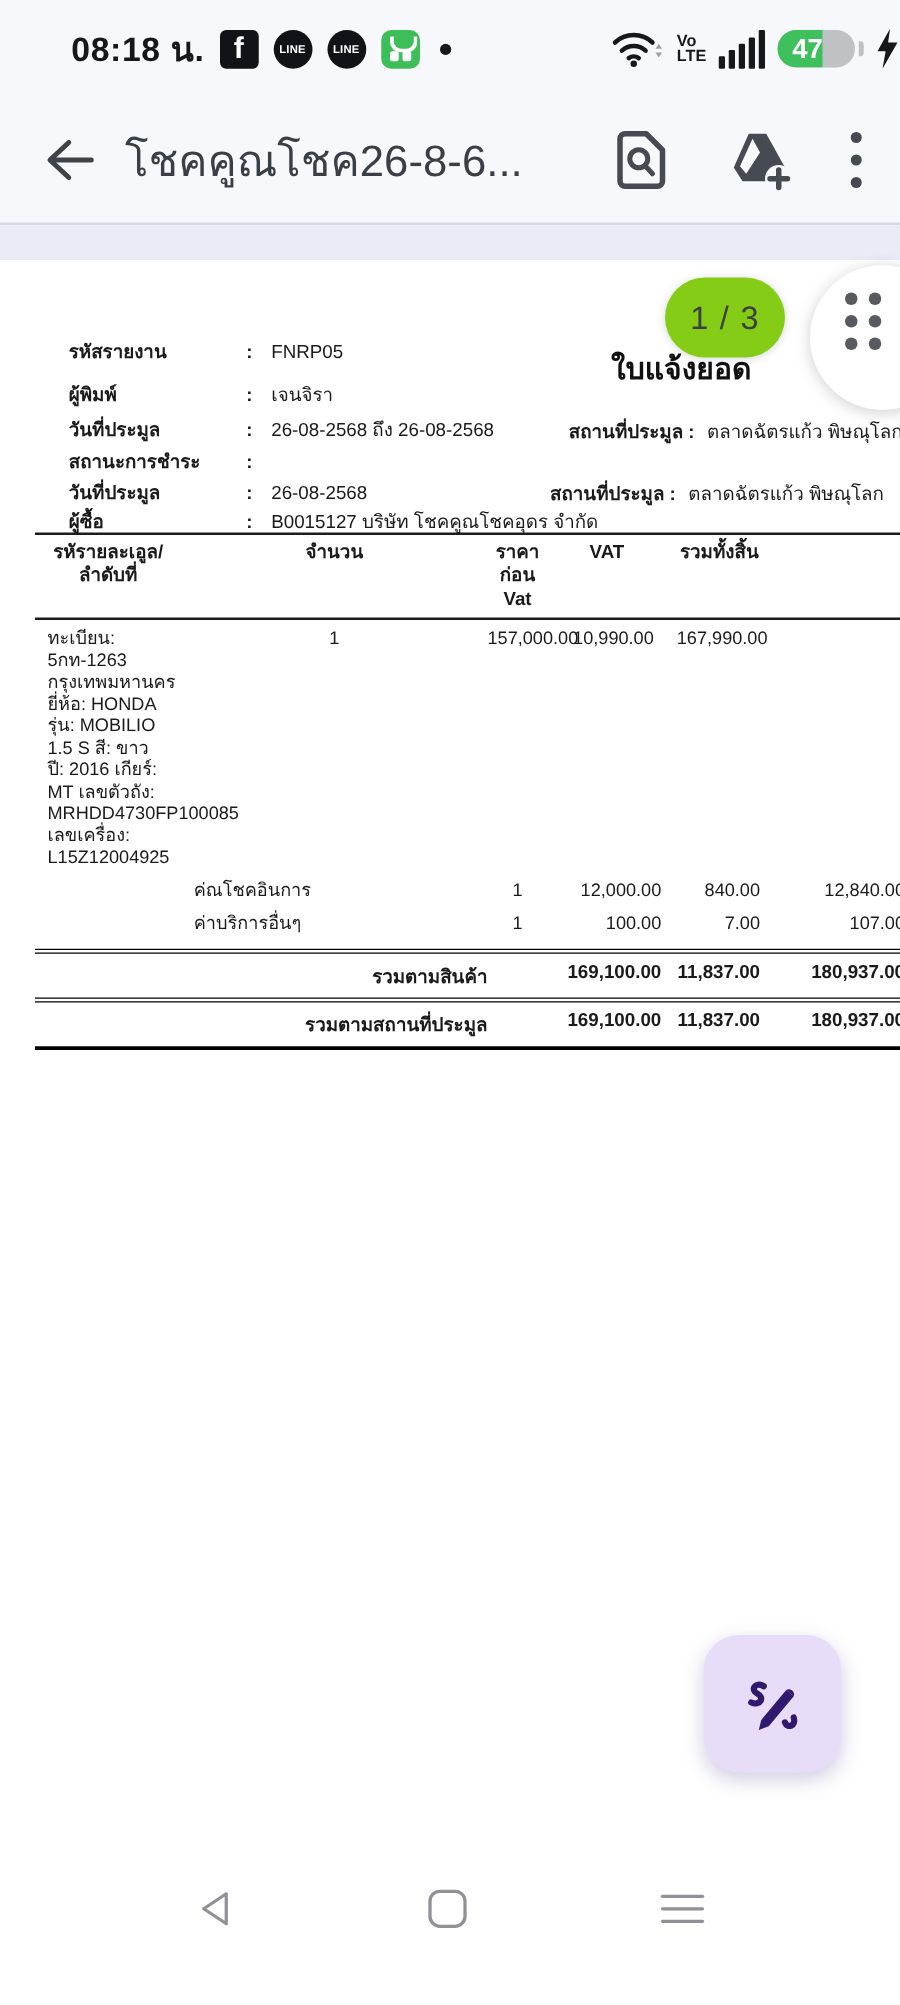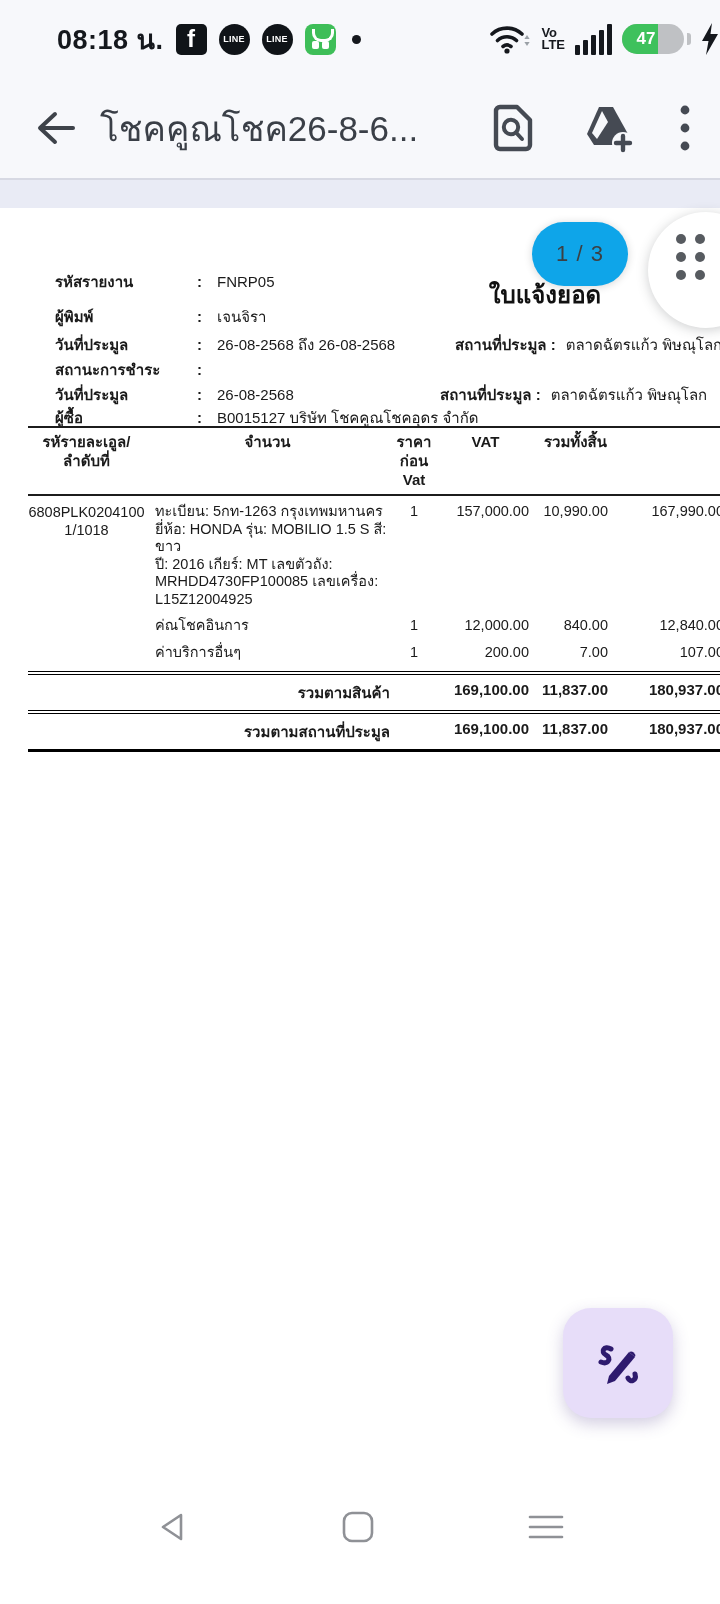--- a/index.html
+++ b/index.html
@@ -23,21 +23,21 @@
   .shop .handle{position:absolute;left:7px;top:5px;width:16px;height:10px;border:3px solid #fff;border-top:none;border-radius:0 0 9px 9px;}
   .shop .b1,.shop .b2{position:absolute;bottom:6px;width:7px;height:8px;background:#fff;border-radius:2px;}
   .shop .b1{left:7px;} .shop .b2{left:17px;}
   .sb-dot{width:9px;height:9px;border-radius:50%;background:#15181d;margin-left:4px;}
   .sb-right{margin-left:auto;display:flex;align-items:center;gap:10px;padding-right:22px;}
   .volte{font-size:13px;font-weight:bold;color:#15181d;line-height:12px;text-align:left;}
   .bars{display:flex;align-items:flex-end;gap:3px;height:32px;}
   .bars i{display:block;width:5px;background:#15181d;border-radius:1px;}
   .battery{position:relative;width:62px;height:30px;border-radius:15px;background:#BFC1C4;overflow:hidden;display:flex;}
   .battery .fill{width:36px;height:100%;background:#3EC15C;}
-  .battery .pct{position:absolute;left:0;top:0;width:48px;height:30px;display:flex;align-items:center;justify-content:center;color:#fff;font-weight:bold;font-size:17px;}
+  .battery .pct{position:absolute;left:0;top:0;width:48px;height:30px;display:flex;align-items:center;justify-content:center;color:#fff;font-weight:bold;font-size:22px;}
   .bat-nub{width:4px;height:12px;background:#BFC1C4;border-radius:0 3px 3px 0;margin-left:-7px;}
 
   .app-bar{position:absolute;left:0;top:78px;width:720px;height:100px;display:flex;align-items:center;}
   .back-btn{margin-left:30px;width:52px;height:52px;display:flex;align-items:center;justify-content:center;background:none;border:none;padding:0;}
   .doc-title{margin-left:18px;font-size:35px;color:#3a3f47;white-space:nowrap;overflow:hidden;max-width:330px;}
   .ab-actions{margin-left:auto;display:flex;align-items:center;gap:46px;padding-right:30px;}
   .icon-btn{background:none;border:none;padding:0;display:flex;align-items:center;justify-content:center;}
 
   
   .viewer-band{position:absolute;left:0;top:178px;width:720px;height:30px;background:#E9EBF5;border-top:2px solid #D7D9E3;}
@@ -61,23 +61,23 @@
   .cell-num{text-align:right;padding-right:4px;}
   .cell-vat{text-align:right;padding-right:10px;}
   .cell-total{text-align:right;padding-right:4px;}
   .row1{padding-top:7px;}
   .rowx{padding-top:9px;}
   .total-row{border-top:4px double #000;padding:6px 0 5px;font-weight:bold;font-size:15px;}
   .total-row .t-label{grid-column:1 / span 2;text-align:right;}
   .total-last{border-bottom:3px solid #000;}
 
   
-  .pill{position:absolute;left:532px;top:222px;width:96px;height:64px;border-radius:32px;background:#0ea5e9;
+  .pill{position:absolute;left:532px;top:222px;width:96px;height:64px;border-radius:32px;background:#84cc16;
     box-shadow:0 1px 8px rgba(0,0,0,.16);display:flex;align-items:center;justify-content:center;
-    font-size:22px;color:#3c4043;letter-spacing:1px;}
+    font-size:26px;color:#3c4043;letter-spacing:1px;}
   .grid-btn{position:absolute;left:648px;top:212px;width:116px;height:116px;border-radius:50%;background:#fff;
     border:none;box-shadow:0 2px 12px rgba(60,64,67,.25);}
   .six-dots{position:absolute;left:28px;top:22px;display:grid;grid-template-columns:10px 10px;grid-auto-rows:10px;column-gap:9px;row-gap:8px;}
   .six-dots i{width:10px;height:10px;border-radius:50%;background:#575b60;}
 
   .fab{position:absolute;left:563px;top:1308px;width:110px;height:110px;border-radius:28px;border:none;
     background:#E7DDF9;box-shadow:0 6px 16px rgba(80,60,140,.25);display:flex;align-items:center;justify-content:center;}
 
   .gesture-nav{position:absolute;left:0;top:1492px;width:720px;height:70px;display:flex;align-items:center;justify-content:space-between;padding:0 155px;box-sizing:border-box;}
   .nav-btn{background:none;border:none;padding:0;display:flex;align-items:center;justify-content:center;}
@@ -219,22 +219,20 @@
       <div class="grid thead">
         <div>รหัรายละเอูล/
 ลำดับที่</div>
         <div>จำนวน</div>
         <div>ราคาก่อน Vat</div>
         <div>VAT</div>
         <div>รวมทั้งสิ้น</div>
       </div>
 
       <div class="grid row1">
-        <div class="cell-code">6808PLK0204100
-1/1018</div>
         <div class="cell-desc">ทะเบียน: 5กท-1263 กรุงเทพมหานคร
 ยี่ห้อ: HONDA รุ่น: MOBILIO 1.5 S สี: ขาว
 ปี: 2016 เกียร์: MT เลขตัวถัง:
 MRHDD4730FP100085 เลขเครื่อง:
 L15Z12004925</div>
         <div class="cell-qty">1</div>
         <div class="cell-num">157,000.00</div>
         <div class="cell-vat">10,990.00</div>
         <div class="cell-total">167,990.00</div>
       </div>
@@ -245,21 +243,21 @@
         <div class="cell-qty">1</div>
         <div class="cell-num">12,000.00</div>
         <div class="cell-vat">840.00</div>
         <div class="cell-total">12,840.00</div>
       </div>
 
       <div class="grid rowx" style="padding-bottom:10px;">
         <div class="cell-code"></div>
         <div class="cell-desc">ค่าบริการอื่นๆ</div>
         <div class="cell-qty">1</div>
-        <div class="cell-num">200.00</div>
+        <div class="cell-num">100.00</div>
         <div class="cell-vat">7.00</div>
         <div class="cell-total">107.00</div>
       </div>
 
       <div class="grid total-row">
         <div class="t-label">รวมตามสินค้า</div>
         <div></div>
         <div class="cell-num">169,100.00</div>
         <div class="cell-vat">11,837.00</div>
         <div class="cell-total">180,937.00</div>

